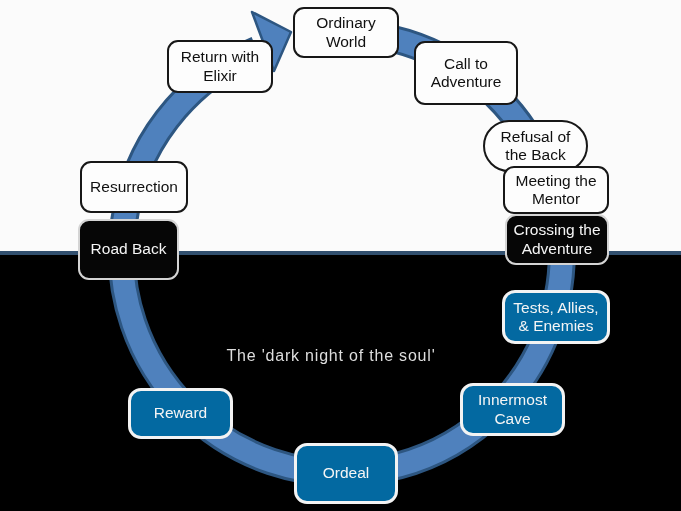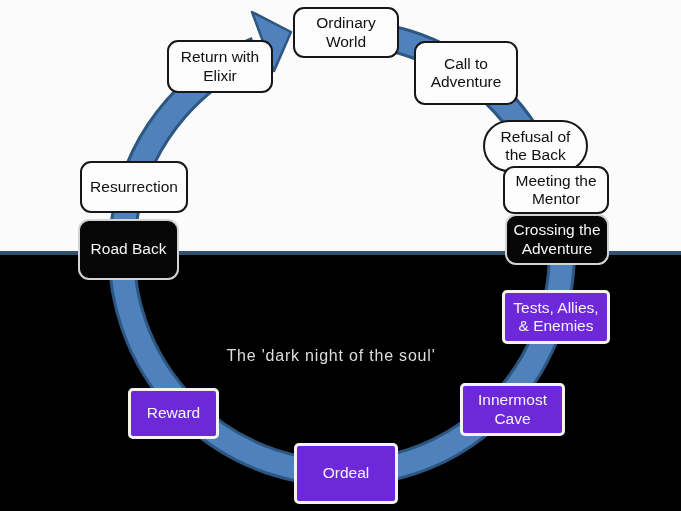--- a/index.html
+++ b/index.html
@@ -22,21 +22,21 @@
     position:absolute;left:331px;top:347px;transform:translateX(-50%);
     width:max-content;font-size:16px;letter-spacing:0.8px;color:#dedede;z-index:2;
   }
   .stage{
     position:absolute;box-sizing:border-box;z-index:3;
     display:flex;flex-direction:column;justify-content:center;align-items:center;
     text-align:center;border-radius:11px;font-size:15.5px;line-height:1.18;
   }
   .stage.light{background:#fdfdfd;border:2.5px solid #171717;color:#101010;}
   .stage.dark{background:#060606;border:2.5px solid #d4d4d4;color:#f5f5f5;}
-  .stage.dark-bright{background:#6d28d9;border:3px solid #f3f3f3;color:#f5f5f5;border-radius:5px;}
+  .stage.dark-bright{background:#0369a1;border:3px solid #f3f3f3;color:#f5f5f5;border-radius:13px;}
 </style>
 </head>
 <body>
 
 <div class="canvas">
   <div class="half top"></div>
   <div class="half bottom"></div>
   <div class="divider"></div>
 
   <svg class="cycle" width="681" height="511" viewBox="0 0 681 511">
@@ -73,21 +73,21 @@
         <div>Tests, Allies,</div>
         <div>&amp; Enemies</div>
       </div>
       <div class="stage dark-bright" style="left: 460px; top: 383px; width: 105px; height: 53px;">
         <div>Innermost</div>
         <div>Cave</div>
       </div>
       <div class="stage dark-bright" style="left: 294px; top: 443px; width: 104px; height: 61px;">
         <div>Ordeal</div>
       </div>
-      <div class="stage dark-bright" style="left: 128px; top: 388px; width: 91px; height: 51px; text-align: center;">
+      <div class="stage dark-bright" style="left: 128px; top: 388px; width: 105px; height: 51px; text-align: center;">
         <div>Reward</div>
       </div>
       <div class="stage dark" style="left: 78px; top: 219px; width: 101px; height: 61px;">
         <div>Road Back</div>
       </div>
       <div class="stage light" style="left: 73px; top: 161px; width: 108px; height: 52px; margin-left: 7px;">
         <div>Resurrection</div>
       </div>
       <div class="stage light" style="left: 167px; top: 40px; width: 106px; height: 53px;">
         <div>Return with</div>

